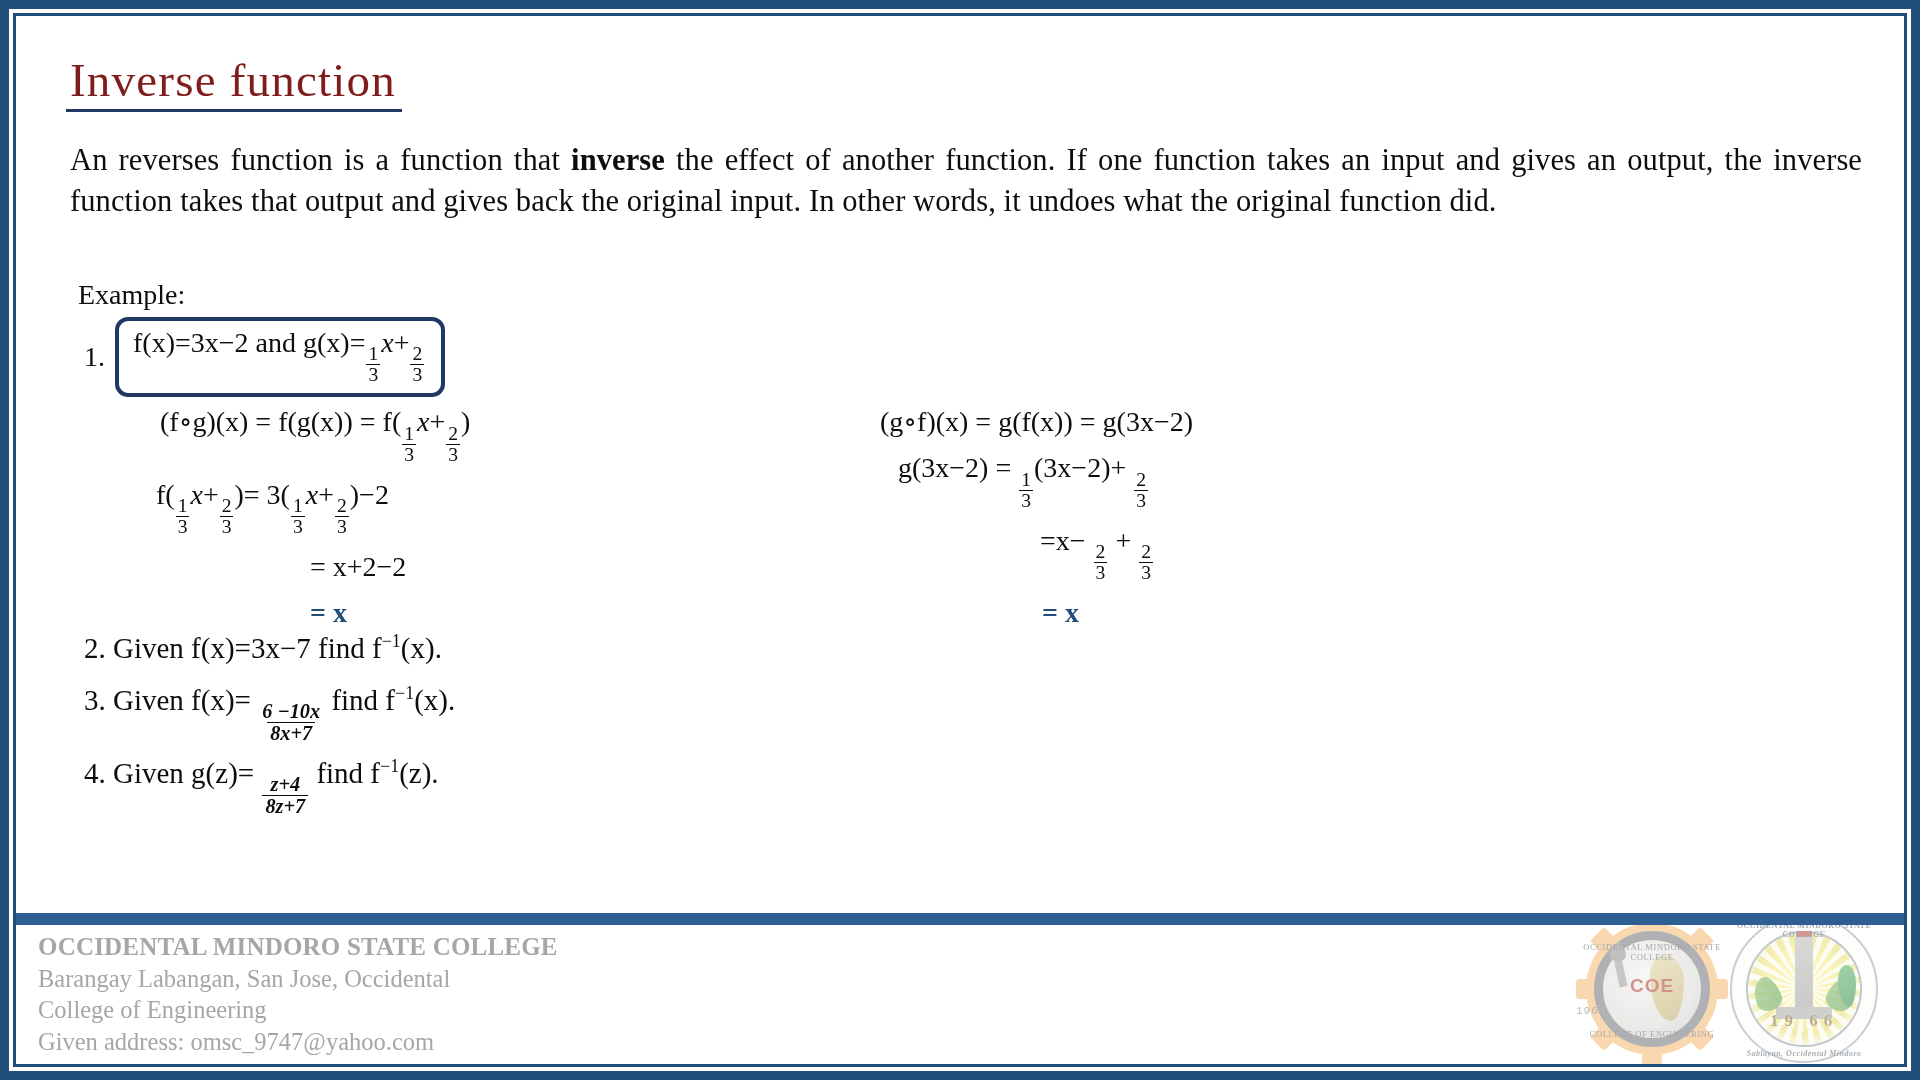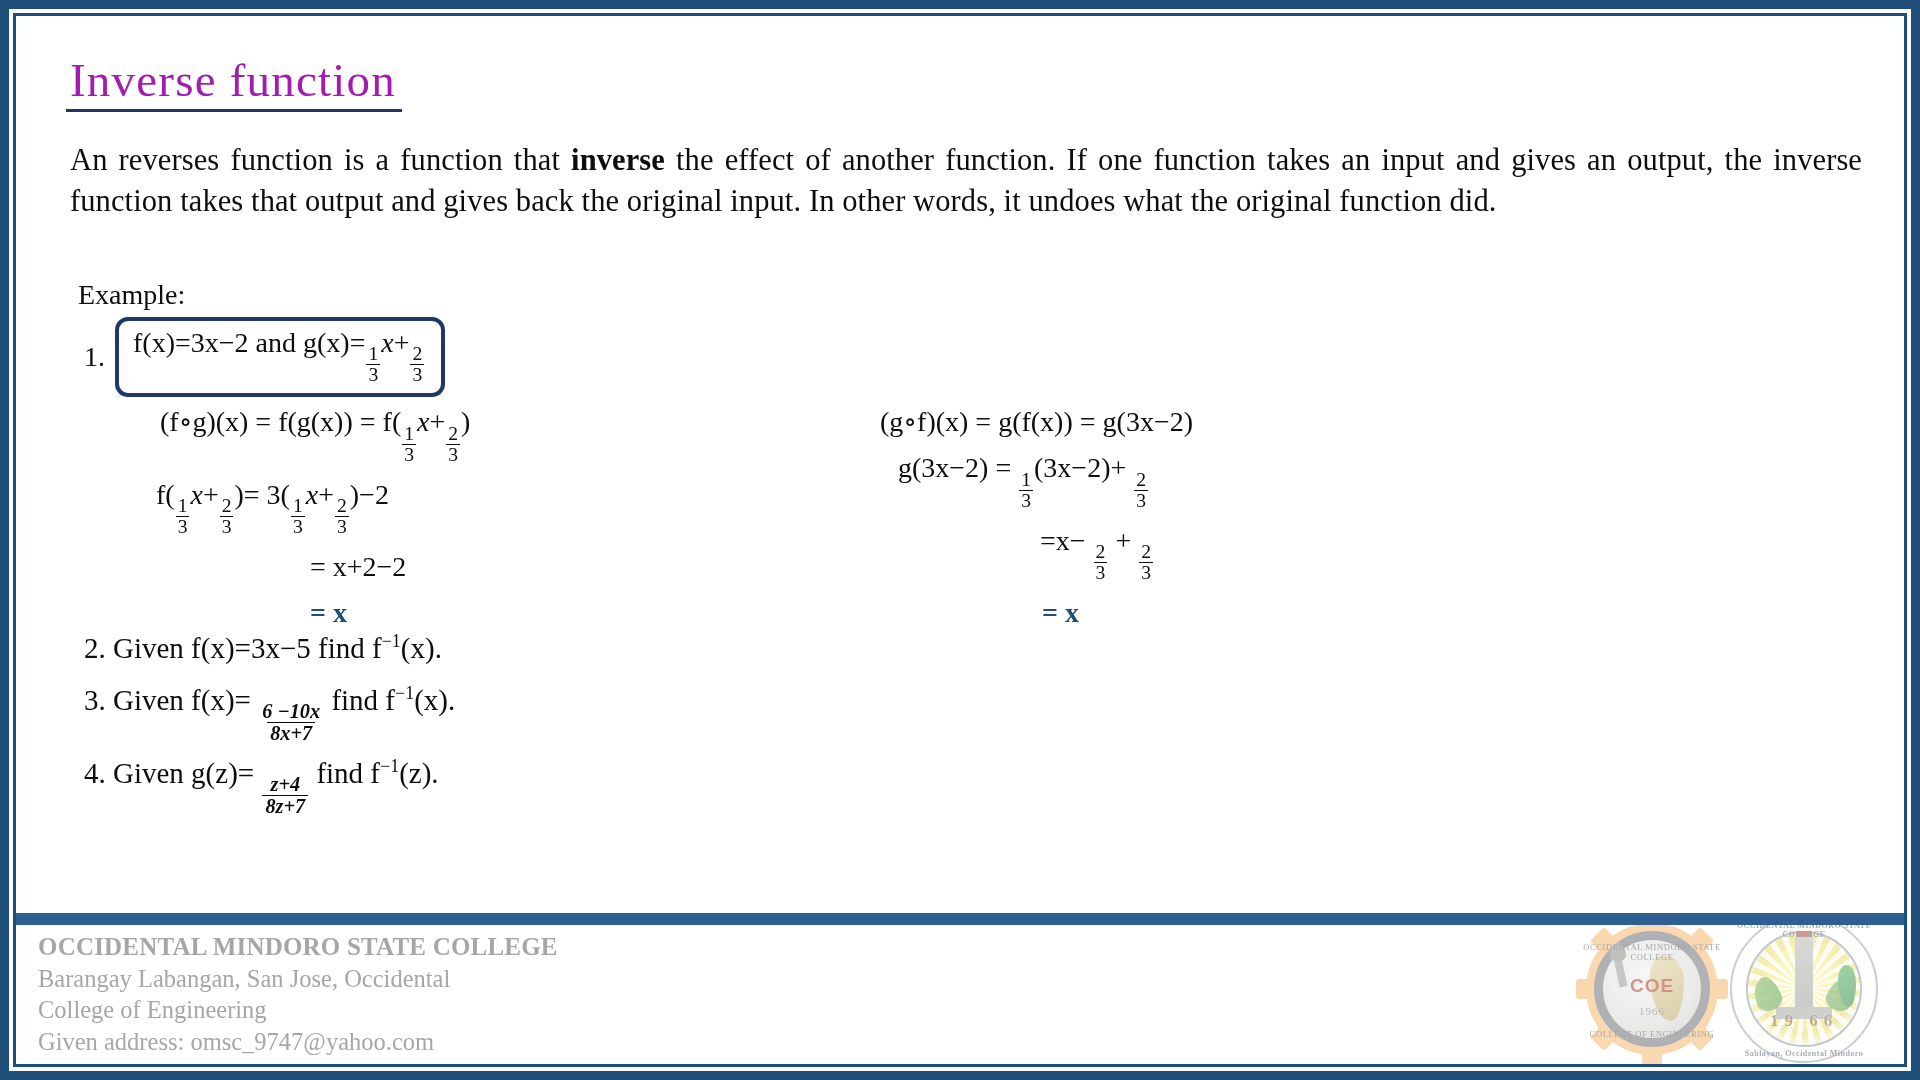--- a/index.html
+++ b/index.html
@@ -32,21 +32,21 @@
     position: absolute;
     left: 0; right: 0; top: 0;
     height: 897px;
     background: #ffffff;
     padding: 38px 34px 0 44px;
   }
 
   
   #title {
     font-size: 47px;
-    color: #a21caf;
+    color: #7f1d1d;
     letter-spacing: 1.2px;
     line-height: 1.12;
     display: inline-block;
     border-bottom: 3px solid #1f3864;
     padding: 0 6px 2px 4px;
     margin-left: 6px;
   }
 
   
   #intro {
@@ -191,24 +191,24 @@
     text-align: center;
     font-family: "Liberation Sans", sans-serif;
     font-size: 19px;
     font-weight: bold;
     color: #b03a2e;
     letter-spacing: 1px;
   }
   #logo-coe .yr {
     position: absolute;
     left: 0; right: 0; top: 92px;
-    text-align: center;
     font-size: 11px;
     color: #7b7b76;
     letter-spacing: 1px;
+    font-family: Liberation Mono, monospace;
   }
   #logo-coe .arc-top, #logo-coe .arc-bot {
     position: absolute; left: 0; right: 0;
     text-align: center;
     font-size: 8.5px;
     color: #5d5f63;
     letter-spacing: .6px;
   }
   #logo-coe .arc-top { top: 29px; }
   #logo-coe .arc-bot { bottom: 26px; }
@@ -309,21 +309,21 @@
   #logo-omsc .arc-name, #logo-omsc .arc-place {
     position: absolute; left: 0; right: 0;
     text-align: center;
     font-family: "Liberation Serif", serif;
     font-size: 8px;
     font-weight: bold;
     color: #5f6b78;
     letter-spacing: .5px;
   }
   #logo-omsc .arc-name  { top: 6px; }
-  #logo-omsc .arc-place { bottom: 5px; }
+  #logo-omsc .arc-place { bottom: 5px; font-style: italic; }
 </style>
 </head>
 <body>
 
 <div id="slide">
   <div id="slide-inner">
 
     <div id="content">
 
       <div id="title">Inverse function</div>
@@ -399,21 +399,21 @@
               </span></div>
 
           <div class="line math l4 eqx">=  x</div>
         </div>
       </div>
 
       
       <div id="exercises">
 
         <div class="ex"><span>2.</span>
-          <span>Given f(x)=3x−5 find f</span><sup class="inv">−1</sup><span>(x).</span></div>
+          <span>Given f(x)=3x−7 find f</span><sup class="inv">−1</sup><span>(x).</span></div>
 
         <div class="ex"><span>3.</span>
           <span>Given f(x)= </span><span class="frac wide">
               <span class="num mi">6 −10x</span>
               <span class="den mi">8x+7</span>
             </span><span> find f</span><sup class="inv">−1</sup><span>(x).</span></div>
 
         <div class="ex"><span>4.</span>
           <span>Given g(z)= </span><span class="frac wide">
               <span class="num mi">z+4</span>

